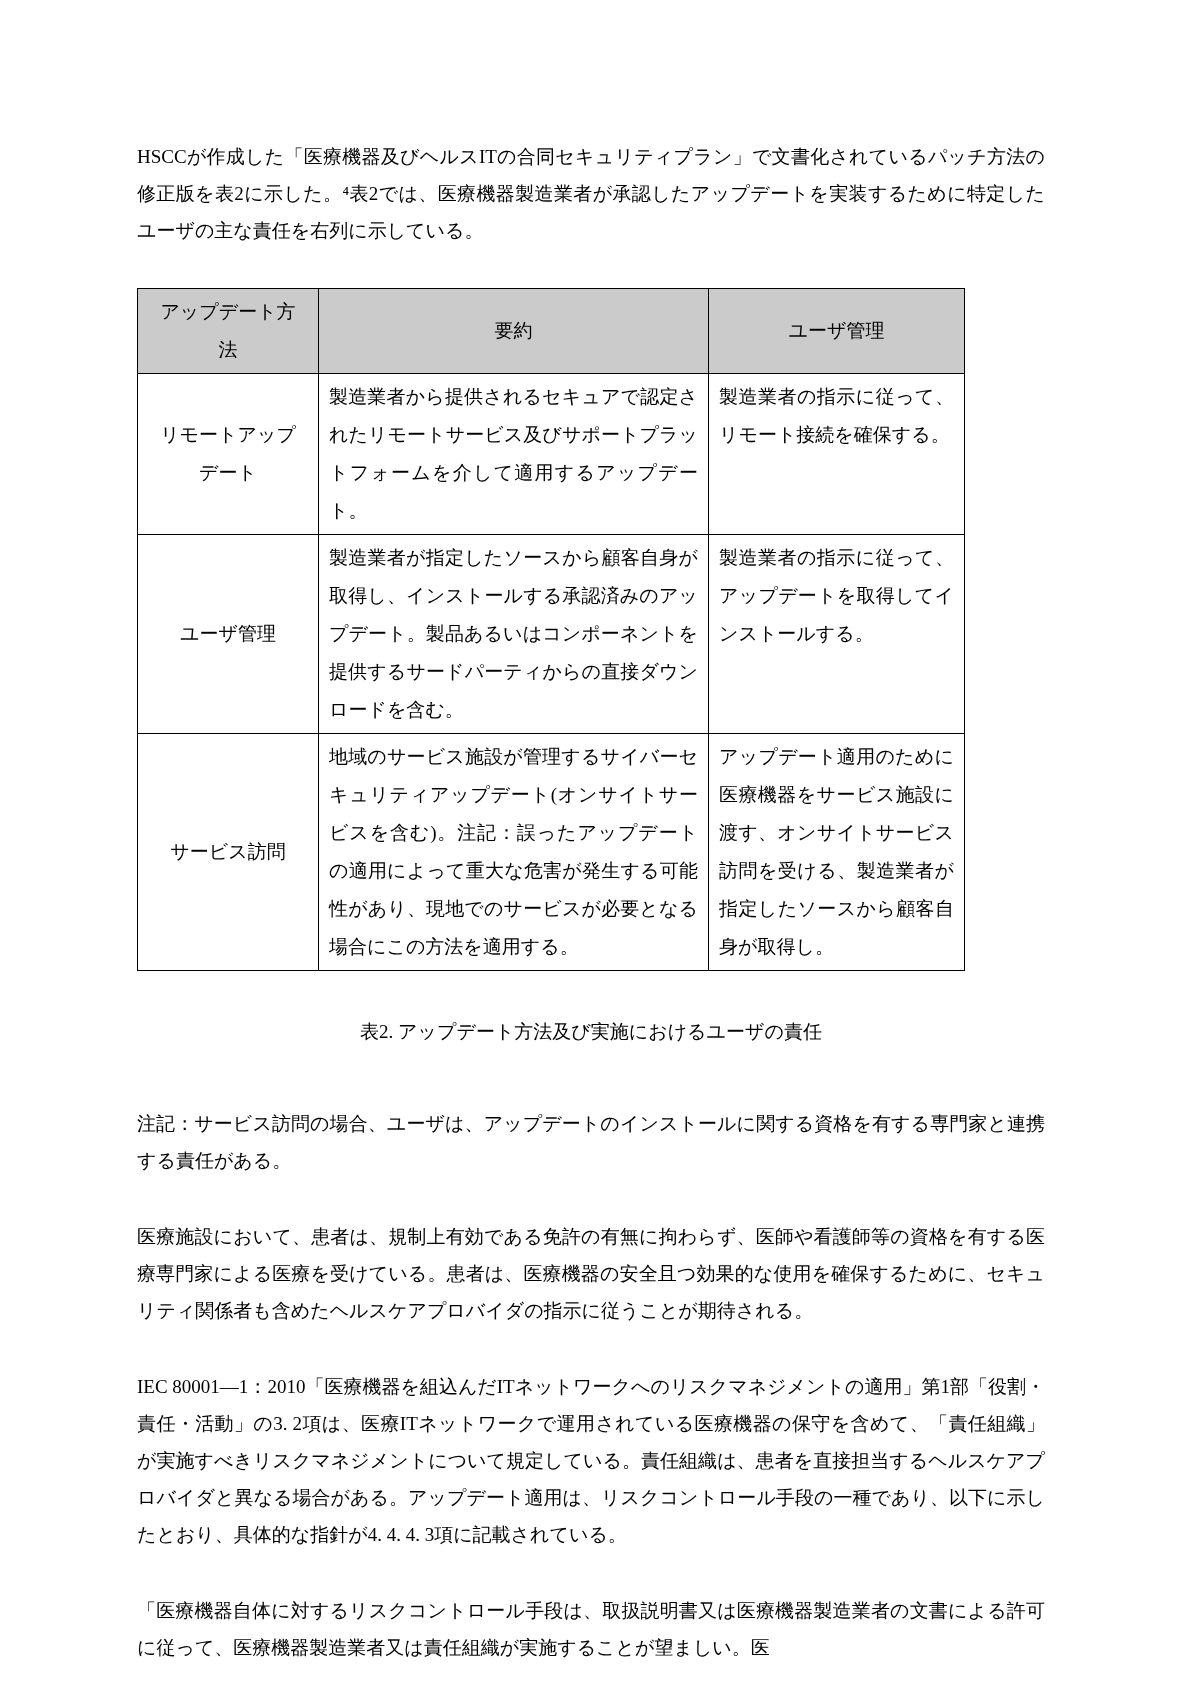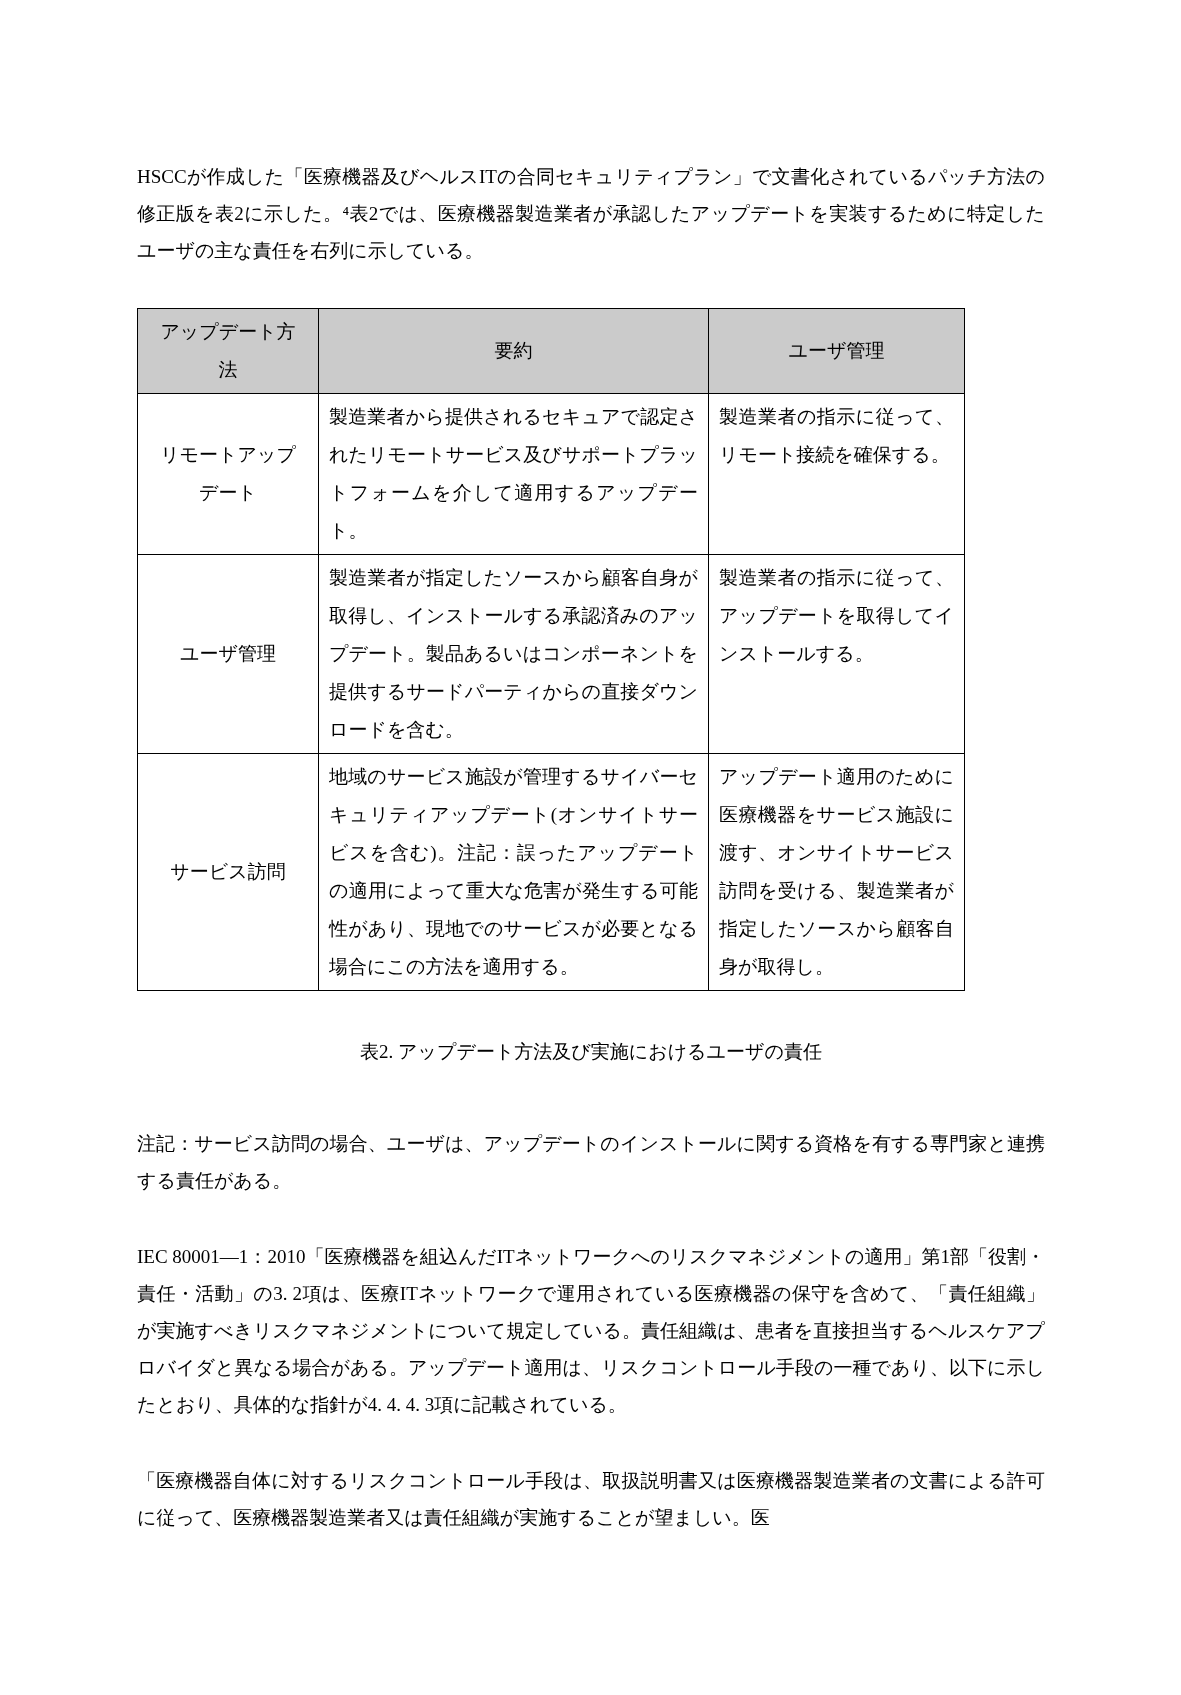--- a/index.html
+++ b/index.html
@@ -13,21 +13,20 @@
     color: var(--text, #000000);
     font-family: "Liberation Serif", "DejaVu Serif", serif;
     font-size: 19px;
     line-height: 37px;
     padding: 138px 136px 40px 137px;
     overflow: hidden;
   }
   .body-text {
     text-align: justify;
     margin-bottom: 39px;
-    margin-top: 20px;
   }
   .update-table {
     border-collapse: collapse;
     width: 827px;
     margin: 2px 0 0 0;
     line-height: 38px;
     table-layout: fixed;
   }
   .col-method  { width: 181px; }
   .col-summary { width: 390px; }
@@ -102,18 +101,19 @@
         <td class="resp-cell">アップデート適用のために医療機器をサービス施設に渡す、オンサイトサービス訪問を受ける、製造業者が指定したソースから顧客自身が取得し。</td>
       </tr>
     </tbody>
   </table>
 
   <p class="caption">表2. アップデート方法及び実施におけるユーザの責任</p>
 
   <p class="body-text">注記：サービス訪問の場合、ユーザは、アップデートのインストールに関する資格を有する専門家と連携する責任がある。</p>
 
 
+  <p class="body-text">医療施設において、患者は、規制上有効である免許の有無に拘わらず、医師や看護師等の資格を有する医療専門家による医療を受けている。患者は、医療機器の安全且つ効果的な使用を確保するために、セキュリティ関係者も含めたヘルスケアプロバイダの指示に従うことが期待される。</p>
 
   <p class="body-text">IEC 80001—1：2010「医療機器を組込んだITネットワークへのリスクマネジメントの適用」第1部「役割・責任・活動」の3. 2項は、医療ITネットワークで運用されている医療機器の保守を含めて、「責任組織」が実施すべきリスクマネジメントについて規定している。責任組織は、患者を直接担当するヘルスケアプロバイダと異なる場合がある。アップデート適用は、リスクコントロール手段の一種であり、以下に示したとおり、具体的な指針が4. 4. 4. 3項に記載されている。</p>
 
   <p class="body-text">「医療機器自体に対するリスクコントロール手段は、取扱説明書又は医療機器製造業者の文書による許可に従って、医療機器製造業者又は責任組織が実施することが望ましい。医</p>
 
 </div>
 
 </body></html>

